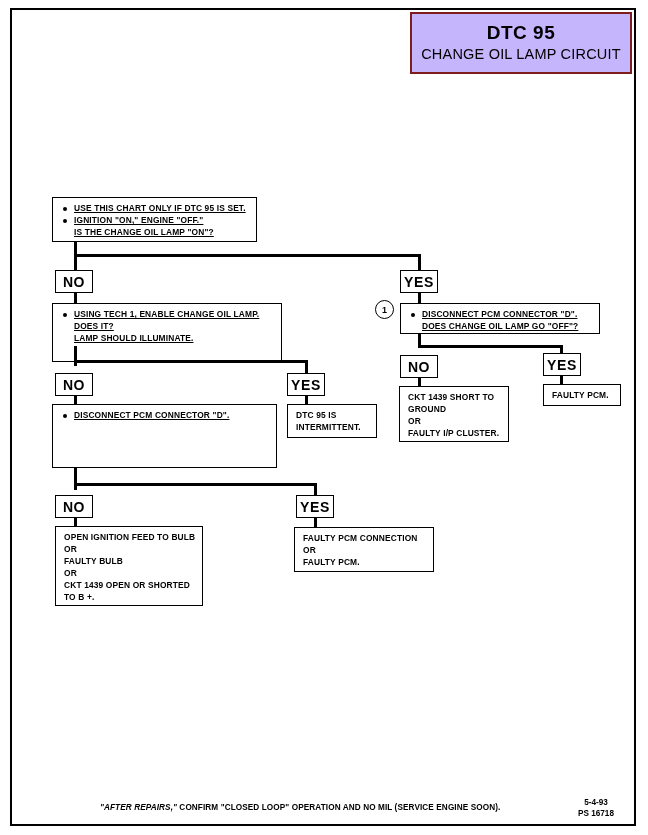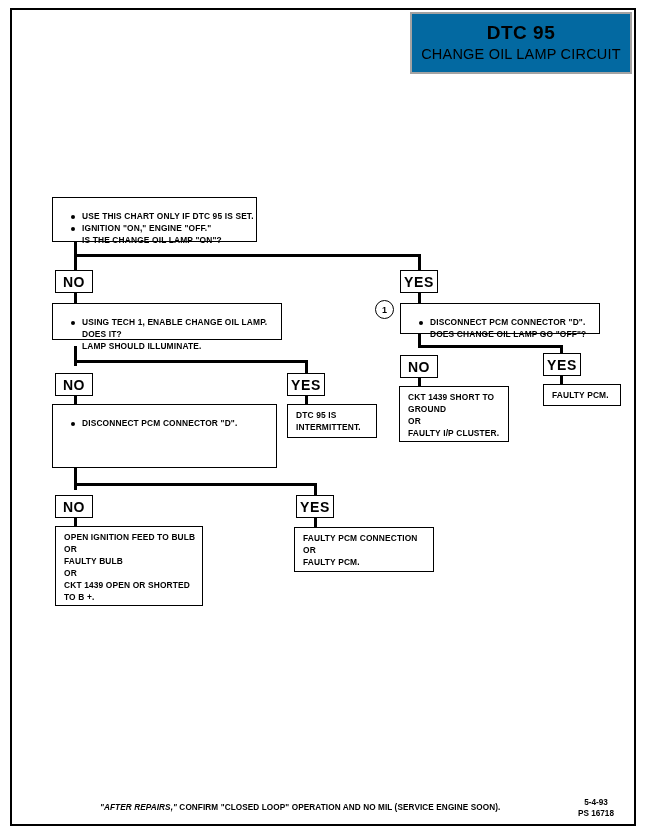--- a/index.html
+++ b/index.html
@@ -26,27 +26,27 @@
     box-sizing: border-box;
   }
 
   
   .title-box {
     position: absolute;
     left: 410px;
     top: 12px;
     width: 222px;
     height: 62px;
-    border: 2px solid #a3a3a3;
+    border: 2px solid #7f1d1d;
     box-sizing: border-box;
     display: flex;
     flex-direction: column;
     align-items: center;
     justify-content: center;
-    background: #0369a1;
+    background: #c4b5fd;
   }
   .title-main {
     font-size: 19px;
     font-weight: bold;
     letter-spacing: 0.5px;
     line-height: 1.1;
   }
   .title-sub {
     font-size: 14.5px;
     font-weight: normal;
@@ -66,22 +66,23 @@
     line-height: 1.42;
     letter-spacing: 0.15px;
     padding: 5px 7px 5px 8px;
   }
   .box .line {
     white-space: nowrap;
   }
   
   .blist {
     list-style: none;
-    margin: 8px;
+    margin: 0;
     padding: 0;
+    text-decoration: underline;
   }
   .blist li {
     position: relative;
     padding-left: 13px;
     margin: 0;
   }
   .blist li.bullet::before {
     content: "";
     position: absolute;
     left: 2px;
@@ -188,21 +189,21 @@
   </div>
 
   <div class="v-line" style="left:74px; top:242px; height:28px;"></div>
   <div class="h-line" style="left:74px; top:254px; width:347px;"></div>
   <div class="v-line" style="left:418px; top:254px; height:17px;"></div>
 
   <div class="label-box" style="left:55px; top:270px;">NO</div>
   <div class="label-box" style="left:400px; top:270px;">YES</div>
 
   <div class="v-line" style="left:74px; top:293px; height:10px;"></div>
-  <div class="box" style="left:52px; top:303px; width:230px; height:37px;">
+  <div class="box" style="left:52px; top:303px; width:230px; height:59px;">
     <ul class="blist">
       <li class="bullet">
         <span class="line">USING TECH 1, ENABLE CHANGE OIL LAMP.</span>
         <span class="line">DOES IT?</span>
         <span class="line">LAMP SHOULD ILLUMINATE.</span>
       </li>
     </ul>
   </div>
 
   <div class="v-line" style="left:418px; top:293px; height:10px;"></div>

